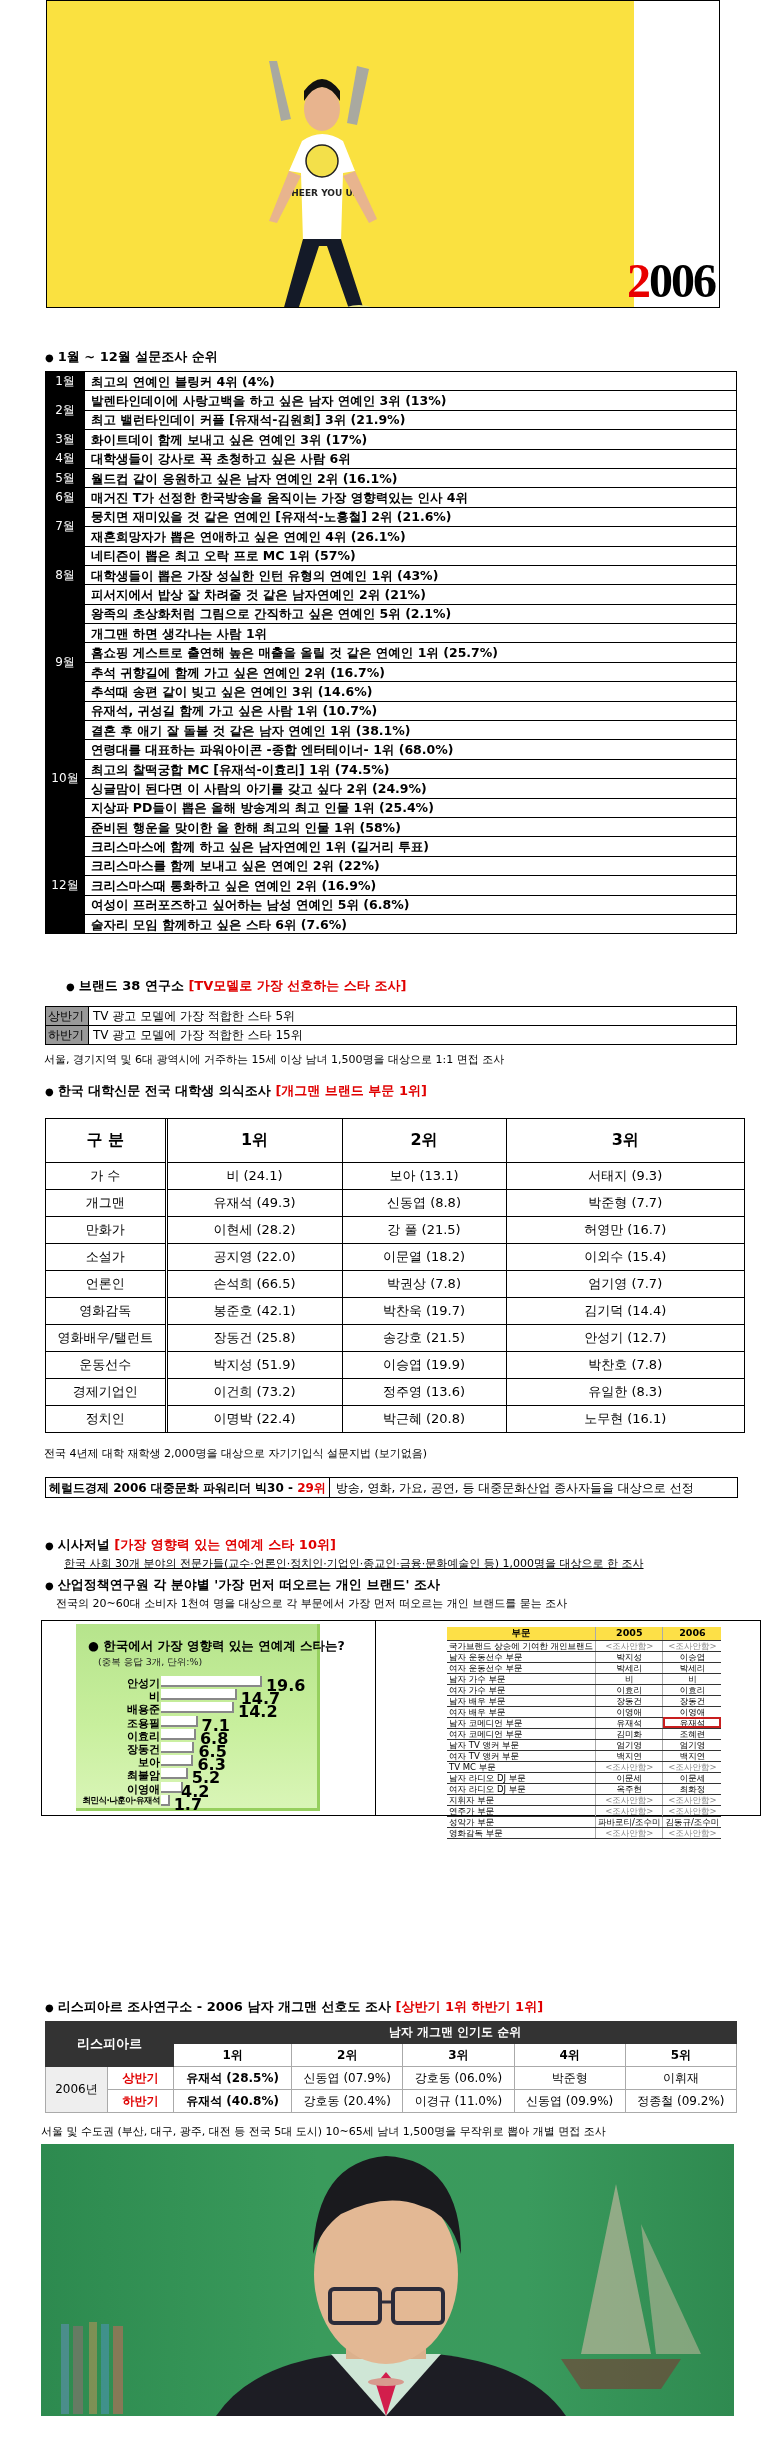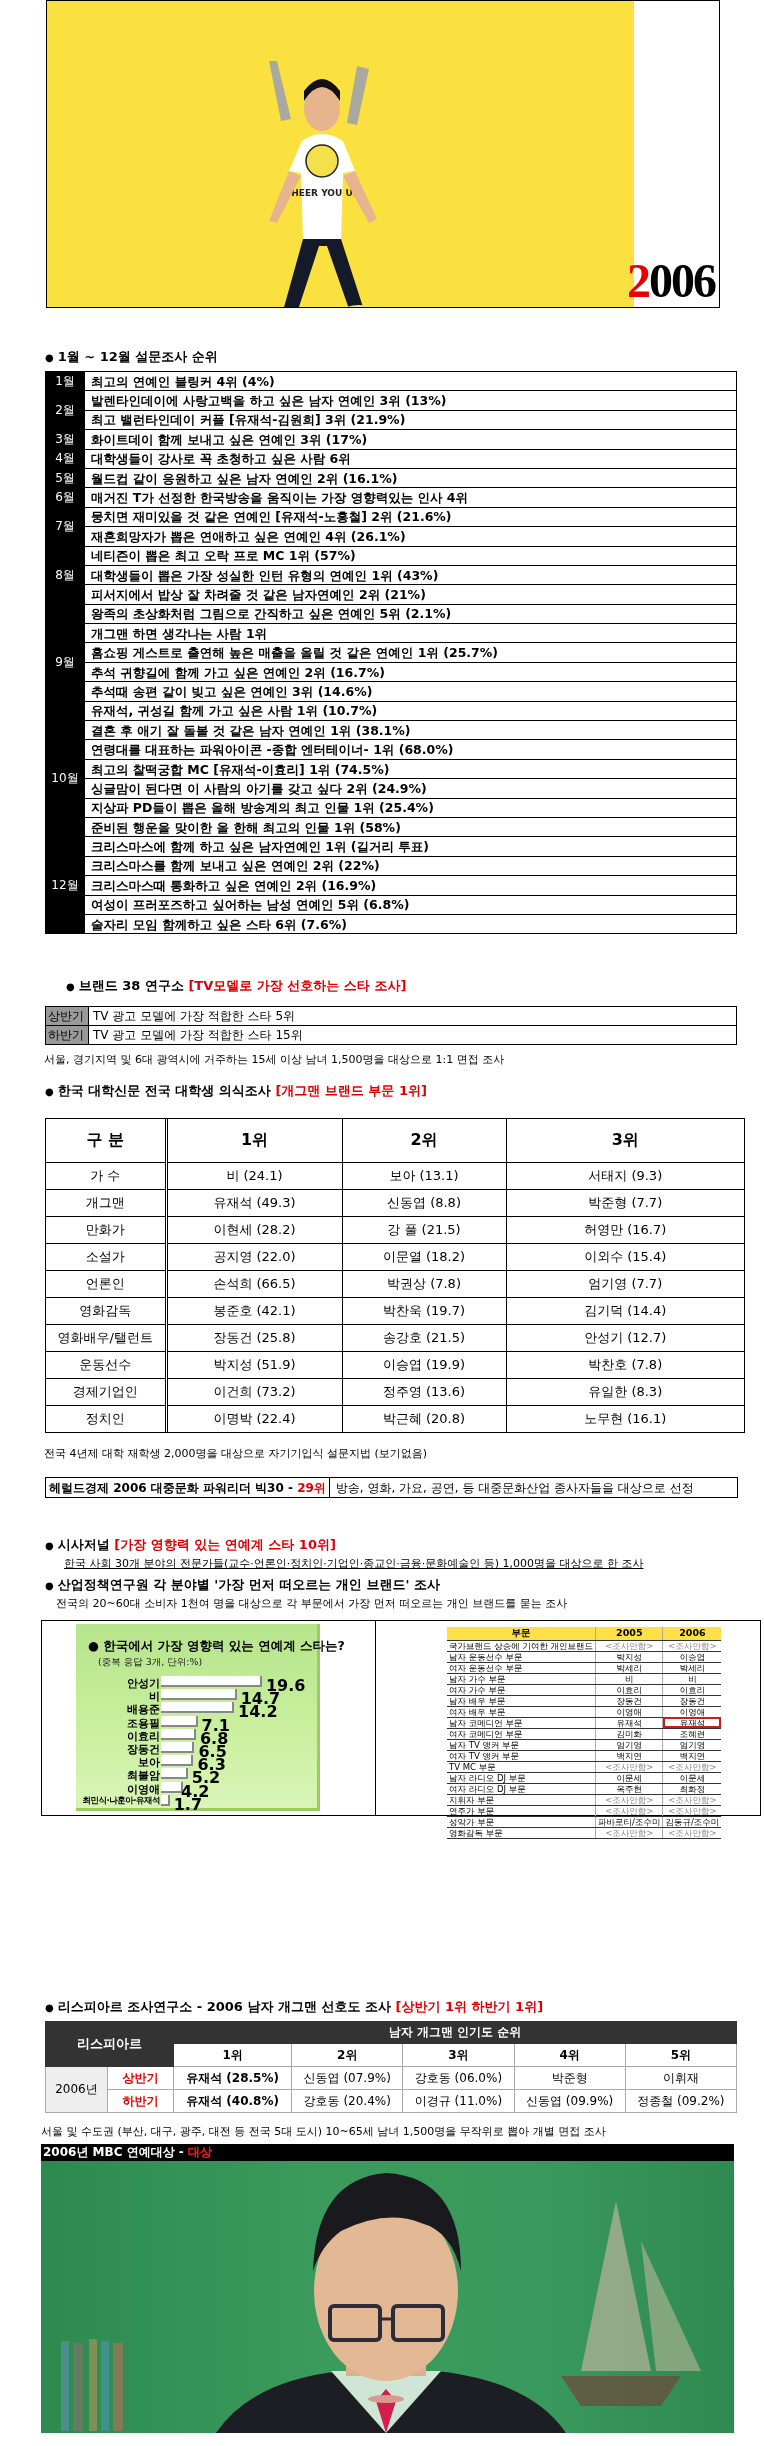--- a/index.html
+++ b/index.html
@@ -487,21 +487,20 @@
     <td>강호동 (20.4%)</td>
     <td>이경규 (11.0%)</td>
     <td>신동엽 (09.9%)</td>
     <td>정종철 (09.2%)</td>
   </tr>
 </tbody>
   </table>
 <div class="abs note" style="left:41px;top:2124px;">서울 및 수도권 (부산, 대구, 광주, 대전 등 전국 5대 도시) 10~65세 남녀 1,500명을 무작위로 뽑아 개별 면접 조사</div>
 
 <div id="mbc" class="abs">
-  <div class="bar"><span>2006년 MBC 연예대상 - </span><span class="red">대상</span></div>
   <div class="pic">
     <svg width="693" height="272" viewBox="0 0 693 272">
       <rect x="20" y="180" width="8" height="90" fill="#5f8fb3" opacity="0.6"></rect>
       <rect x="32" y="182" width="10" height="88" fill="#8a7070" opacity="0.6"></rect>
       <rect x="48" y="178" width="8" height="92" fill="#b39258" opacity="0.6"></rect>
       <rect x="60" y="180" width="8" height="90" fill="#4b93b3" opacity="0.6"></rect>
       <rect x="72" y="182" width="10" height="88" fill="#c06a5a" opacity="0.6"></rect>
       <path d="M575 40 L540 210 L610 210 Z" fill="#b9b59a" opacity="0.7"></path>
       <path d="M600 80 L615 210 L660 210 Z" fill="#b9b59a" opacity="0.6"></path>
       <path d="M520 215 L640 215 L620 245 L540 245 Z" fill="#7a3a34" opacity="0.6"></path>

